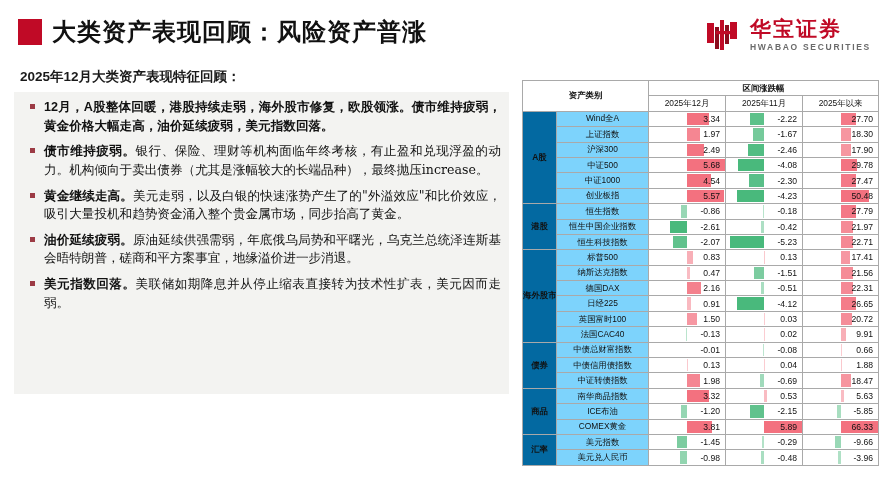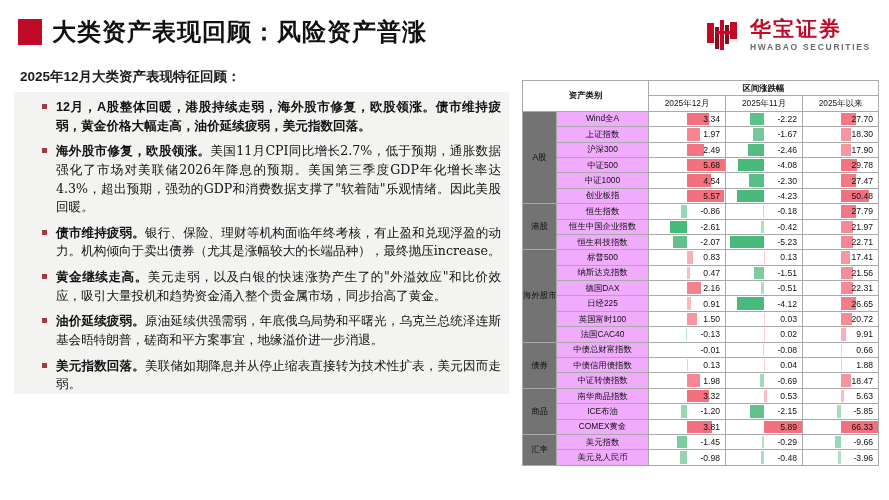--- a/index.html
+++ b/index.html
@@ -27,21 +27,21 @@
   
   #subtitle{
     position:absolute;left:20px;top:68px;
     font-size:13.5px;font-weight:bold;color:#1a1a1a;white-space:nowrap;
   }
 
   
   #text-panel{
     position:absolute;left:14px;top:92px;width:495px;height:302px;
     background:#f3f3f1;
-    padding:6px 8px 6px 20px;
+    padding:6px 8px 6px 8px;
     box-sizing:border-box;
   }
   .para{display:flex;align-items:flex-start;margin:0 0 7px 0;}
   .bullet{
     flex:0 0 auto;width:5px;height:5px;background:#9c3b45;
     margin:6px 9px 0 8px;
   }
   .ptext{
     flex:1 1 auto;
     font-size:12.6px;line-height:1.48;color:#111;
@@ -58,22 +58,22 @@
   #asset-table th,#asset-table td{
     border:1px solid #a9a9a9;
     padding:0;height:14.4px;
     font-size:8.4px;color:#111;
     text-align:center;vertical-align:middle;
     overflow:hidden;white-space:nowrap;
   }
   th.h-cat{font-size:10px;font-weight:bold;}
   th.h-span{font-size:10px;font-weight:bold;}
   th.h-sub{font-size:8.6px;font-weight:normal;}
-  td.grp{font-size:9px;font-weight:normal;background:#737373;}
-  td.nm{font-size:8.6px;background:#f0abfc;}
+  td.grp{font-size:9px;font-weight:bold;background:#0369a1;}
+  td.nm{font-size:8.6px;background:#7dd3fc;}
   td.val{position:relative;background:#fff;}
   .bar{position:absolute;top:1px;bottom:1px;}
   .bar.pos{background:#f3717f;left:50%;}
   .bar.neg{background:#49b97c;right:50%;}
   .num{position:relative;z-index:2;display:block;
     text-align:right;padding-right:5px;font-size:8.6px;
     font-family:"Liberation Sans","DejaVu Sans",sans-serif;}
 
   
   #notes{position:absolute;left:528px;top:457px;font-size:9.6px;color:#111;
@@ -103,24 +103,20 @@
     </div>
   </div>
 </div>
 
 <div id="subtitle">2025年12月大类资产表现特征回顾：</div>
 
 <div id="text-panel">
     <div class="para lead">
       <span class="bullet"></span>
       <div class="ptext">12月，A股整体回暖，港股持续走弱，海外股市修复，欧股领涨。债市维持疲弱，黄金价格大幅走高，油价延续疲弱，美元指数回落。</div>
-    </div>
-    <div class="para">
-      <span class="bullet"></span>
-      <div class="ptext"><b>海外股市修复，欧股领涨。</b>美国11月CPI同比增长2.7%，低于预期，通胀数据强化了市场对美联储2026年降息的预期。美国第三季度GDP年化增长率达4.3%，超出预期，强劲的GDP和消费数据支撑了"软着陆"乐观情绪。因此美股回暖。</div>
     </div>
     <div class="para">
       <span class="bullet"></span>
       <div class="ptext"><b>债市维持疲弱。</b>银行、保险、理财等机构面临年终考核，有止盈和兑现浮盈的动力。机构倾向于卖出债券（尤其是涨幅较大的长端品种），最终抛压increase。</div>
     </div>
     <div class="para">
       <span class="bullet"></span>
       <div class="ptext"><b>黄金继续走高。</b>美元走弱，以及白银的快速涨势产生了的"外溢效应"和比价效应，吸引大量投机和趋势资金涌入整个贵金属市场，同步抬高了黄金。</div>
     </div>
     <div class="para">

